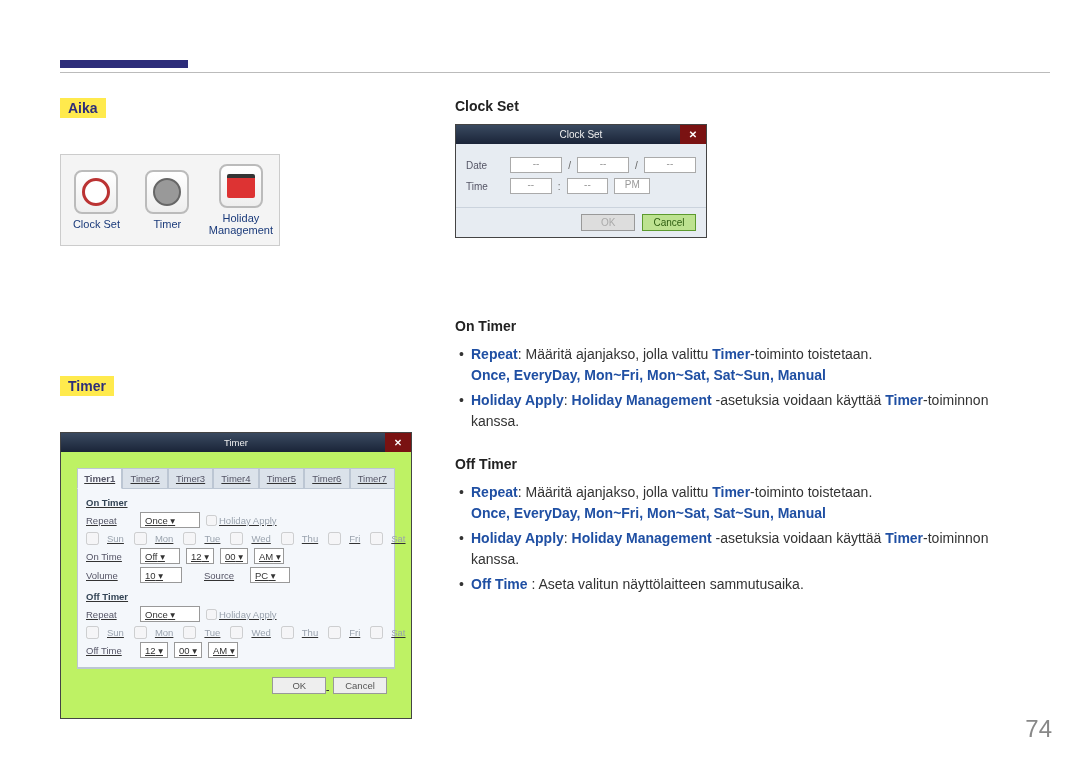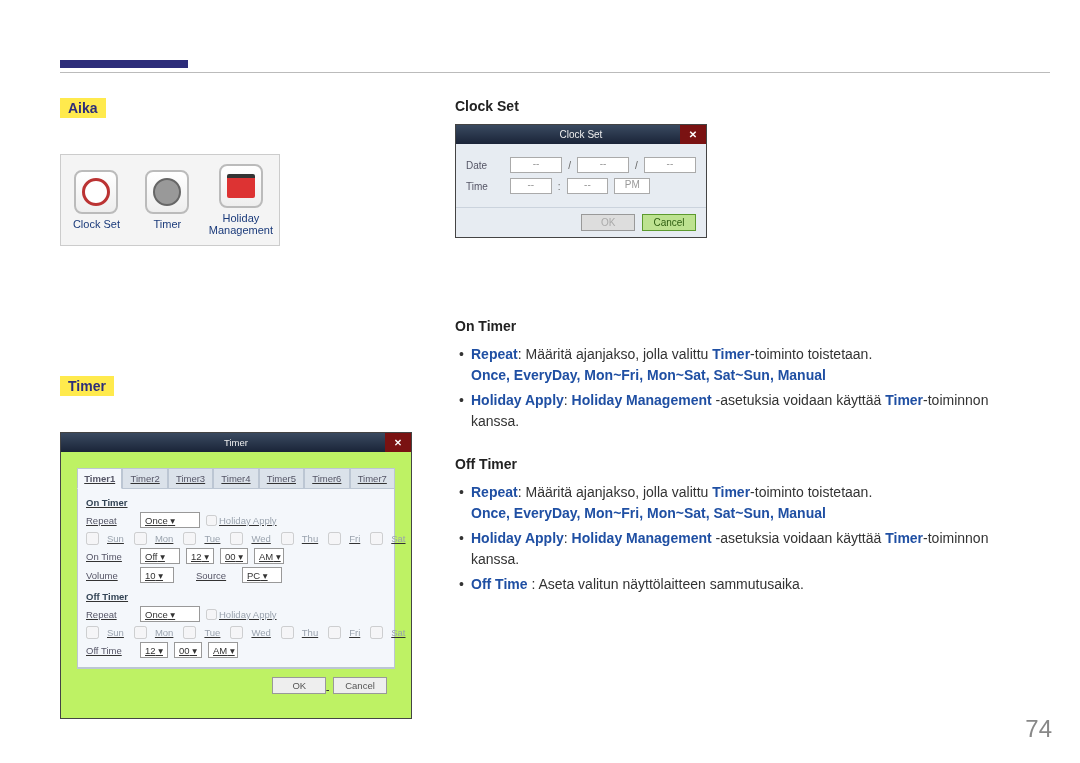--- a/index.html
+++ b/index.html
@@ -237,21 +237,21 @@
           </div>
           <div class="tm-row">
             <span class="tm-lbl">On Time</span>
             <span class="tm-sel" style="width:40px"><span>Off</span>&nbsp;▾</span>
             <span class="tm-sel" style="width:28px"><span>12</span>&nbsp;▾</span>
             <span class="tm-sel" style="width:28px"><span>00</span>&nbsp;▾</span>
             <span class="tm-sel" style="width:30px"><span>AM</span>&nbsp;▾</span>
           </div>
           <div class="tm-row">
             <span class="tm-lbl">Volume</span>
-            <span class="tm-sel" style="width:34px"><span>10</span>&nbsp;▾</span>
+            <span class="tm-sel" style="width:42px"><span>10</span>&nbsp;▾</span>
             <span style="width:10px"></span>
             <span class="tm-lbl" style="width:40px">Source</span>
             <span class="tm-sel" style="width:40px"><span>PC</span>&nbsp;▾</span>
           </div>
 
           <div class="tm-h" style="margin-top:8px">Off Timer</div>
           <div class="tm-row">
             <span class="tm-lbl">Repeat</span>
             <span class="tm-sel" style="width:60px"><span>Once</span>&nbsp;▾</span>
             <label class="tm-chk">

